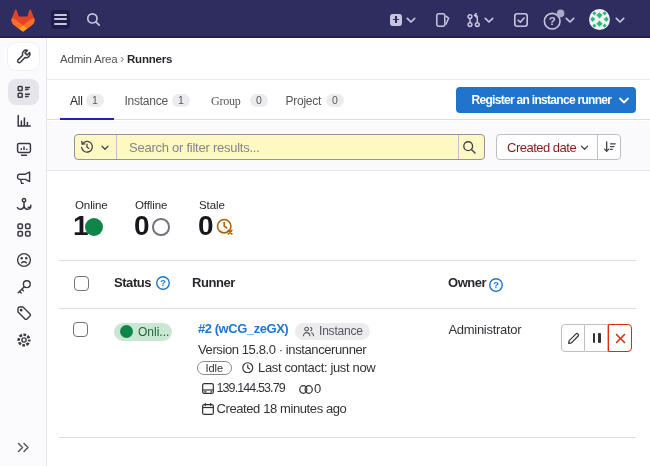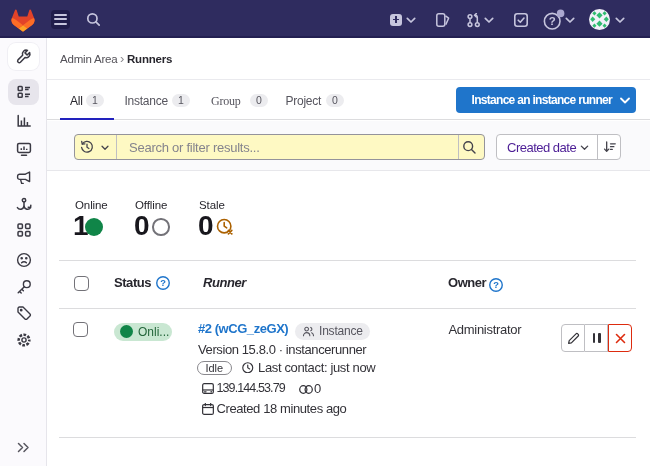--- a/index.html
+++ b/index.html
@@ -211,21 +211,21 @@
 <div class="abs cbadge" style="left:86px; top:94px;">1</div>
 <div class="abs tabtxt" style="left:124.5px; top:94px;">Instance</div>
 <div class="abs cbadge" style="left:172px; top:94px;">1</div>
 <div class="abs tabtxt" style="left:211px; top:94px;font-family:Liberation Serif, serif;">Group</div>
 <div class="abs cbadge" style="left:250px; top:94px;">0</div>
 <div class="abs tabtxt" style="left:285.5px; top:94px;">Project</div>
 <div class="abs cbadge" style="left:326px; top:94px;">0</div>
 <div class="abs" style="left:60px; top:118px; width:54px; height:2px; background:#2222bd;"></div>
 
 <div id="regbtn">
-    <span>Instance an instance runner</span>
+    <span>Register an instance runner</span>
     <svg style="margin-left:8px;" width="10" height="7" viewBox="0 0 10 7">
       <path d="M1 1.5 L5 5.5 L9 1.5" fill="none" stroke="#fff" stroke-width="1.8" stroke-linecap="round" stroke-linejoin="round"></path>
     </svg>
   </div>
 
 <div id="filterband"></div>
 <div id="searchbox">
   <div style="position:absolute; left:0; top:0; width:42px; height:24px; border-right:1px solid #bfbfc3;">
     <svg style="position:absolute; left:5px; top:5px;" width="14" height="14" viewBox="0 0 14 14" fill="none" stroke="#44434c" stroke-width="1.3">
       <path d="M2.3 4.0 A5.4 5.4 0 1 1 1.6 7.4" stroke-linecap="round"></path>
@@ -237,21 +237,21 @@
       </svg>
   </div>
   <div style="position:absolute; left:54px; top:5px; font-size:13px; letter-spacing:-0.25px; color:#85848d;">Search or filter results...</div>
   <div style="position:absolute; right:25px; top:0; width:1px; height:24px; background:#bfbfc3;"></div>
   <svg style="position:absolute; right:7px; top:5px;" width="15" height="15" viewBox="0 0 15 15">
     <circle cx="6.2" cy="6.2" r="4.4" fill="none" stroke="#44434c" stroke-width="1.4"></circle>
     <path d="M9.5 9.5 L13 13" stroke="#44434c" stroke-width="1.4" stroke-linecap="round"></path>
   </svg>
 </div>
 <div id="datebtn">
-  <div style="position:absolute; left:10px; top:5px; font-size:13px; letter-spacing:-0.5px; color:#4c1d95;">Created date</div>
+  <div style="position:absolute; left:10px; top:5px; font-size:13px; letter-spacing:-0.5px; color:#7f1d1d;">Created date</div>
   <svg style="position:absolute; left:83px; top:10px;" width="9" height="6" viewBox="0 0 10 7">
       <path d="M1.3 1.3 L5 5 L8.7 1.3" fill="none" stroke="#44434c" stroke-width="1.5" stroke-linecap="round" stroke-linejoin="round"></path>
     </svg>
   <div style="position:absolute; left:100px; top:0; width:1px; height:24px; background:#bfbfc3;"></div>
   <svg style="position:absolute; left:106px; top:5px;" width="14" height="14" viewBox="0 0 16 16" fill="none" stroke="#44434c" stroke-width="1.5">
     <path d="M4.2 2.2 V12.6 M4.2 13 L1.8 10.4 M4.2 13 L6.6 10.4" stroke-linecap="round" stroke-linejoin="round"></path>
     <path d="M8.6 4.4 H14 M8.6 7.6 H12.4 M8.6 10.8 H10.6" stroke-linecap="round"></path>
   </svg>
 </div>
 <div class="hline" style="left:47px; top:170px; width:603px; background:#e7e7eb;"></div>
@@ -272,21 +272,21 @@
 
 <div class="hline" style="left:59px; top:260px; width:577px;"></div>
 <div class="hline" style="left:59px; top:308px; width:577px;"></div>
 <div class="hline" style="left:59px; top:437px; width:577px;"></div>
 <div class="chk" style="left:73.5px; top:275.5px;"></div>
 <div class="th" style="left:114px; top:274.5px;">Status</div>
 <svg class="abs" style="left:155.5px; top:276px;" width="14" height="14" viewBox="0 0 15 15">
   <circle cx="7.5" cy="7.5" r="6.7" fill="none" stroke="#1f75cb" stroke-width="1.5"></circle>
   <text x="7.5" y="11" font-size="10" font-weight="700" fill="#1f75cb" text-anchor="middle" font-family="Liberation Sans">?</text>
 </svg>
-<div class="th" style="left:203px; top:274.5px;font-style:italic;">Runner</div>
+<div class="th" style="left:192px; top:274.5px;">Runner</div>
 <div class="th" style="left:448px; top:274.5px;">Owner</div>
 <svg class="abs" style="left:488.5px; top:278px;" width="14" height="14" viewBox="0 0 15 15">
   <circle cx="7.5" cy="7.5" r="6.7" fill="none" stroke="#1f75cb" stroke-width="1.5"></circle>
   <text x="7.5" y="11" font-size="10" font-weight="700" fill="#1f75cb" text-anchor="middle" font-family="Liberation Sans">?</text>
 </svg>
 
 <div class="chk" style="left:73px; top:322px;"></div>
 
 <div class="abs" style="left:114px; top:322.5px; width:58px; height:18.5px; background:#c9e7d2; border-radius:9.5px;">
   <div style="position:absolute; left:6px; top:2.8px; width:13px; height:13px; border-radius:50%; background:#108548;"></div>

